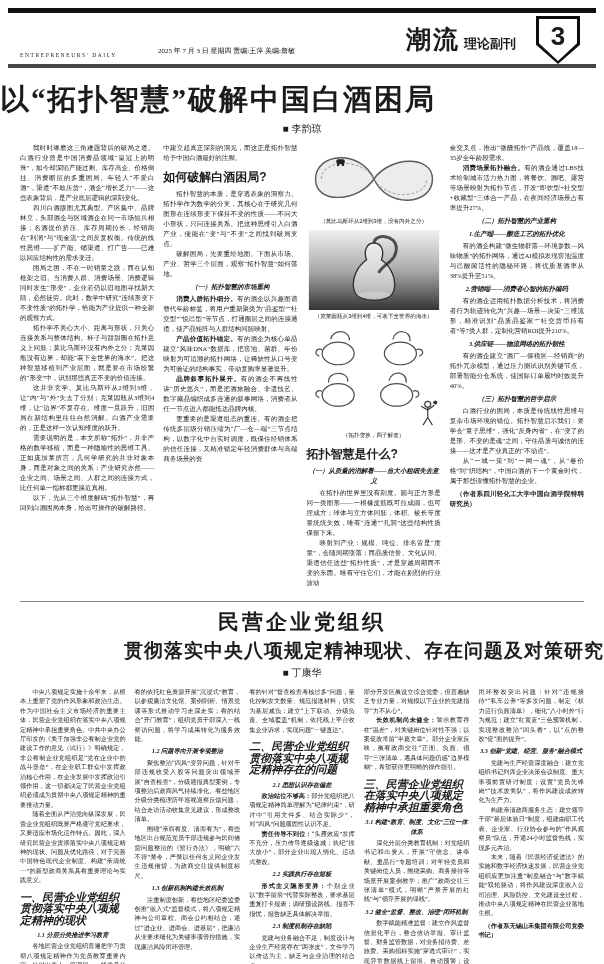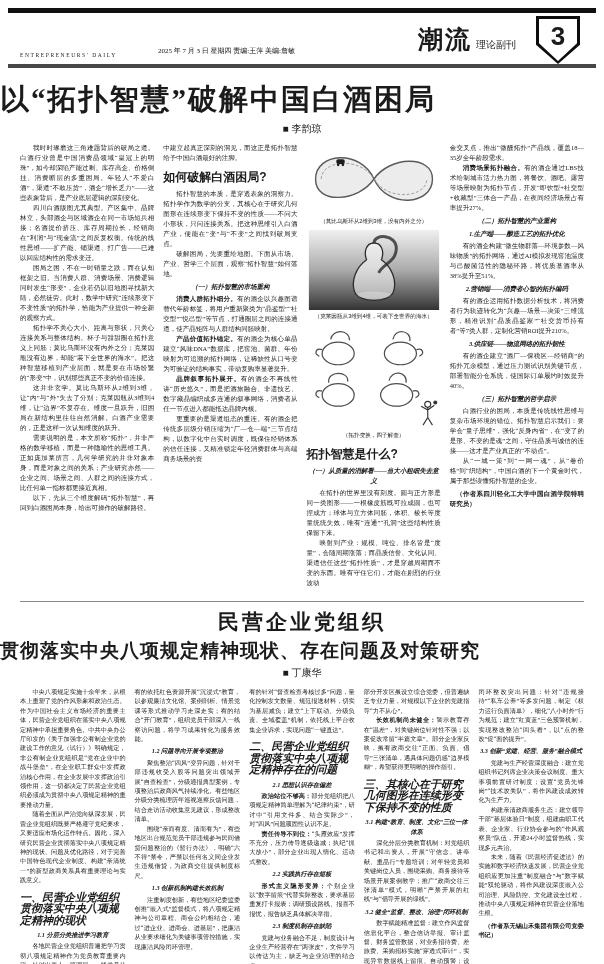--- a/index.html
+++ b/index.html
@@ -5,21 +5,21 @@
   html,body{margin:0;padding:0;background:#e9e9e9;}
   .page{width:604px;height:964px;background:#ffffff;margin:0 auto;position:relative;overflow:hidden;color:#1b1b1b;font-family:"Liberation Serif",serif;}
   .topbar{height:5px;background:#101010;margin:8px 8px 0 8px;}
   .header{margin:0 8px;padding:4px 10px 5px 10px;border-bottom:4px solid #474747;position:relative;height:42px;}
   .mast{position:absolute;left:12px;bottom:6px;}
   .mast-cn{font-size:21px;font-weight:bold;letter-spacing:2px;font-family:"DejaVu Serif",serif;line-height:22px;}
   .mast-en{font-size:5.5px;letter-spacing:1.6px;color:#222;}
   .dateline{position:absolute;left:150px;bottom:8px;font-size:7px;color:#111;white-space:nowrap;}
   .section-block{position:absolute;right:80px;bottom:8px;white-space:nowrap;}
   .section-cn{font-size:25px;font-weight:900;font-family:"Liberation Sans",sans-serif;letter-spacing:2px;}
-  .section-sub{font-size:10px;font-weight:normal;font-family:"Liberation Sans",sans-serif;margin-left:4px;}
+  .section-sub{font-size:13px;font-weight:bold;font-family:"Liberation Sans",sans-serif;margin-left:4px;}
   .badge{position:absolute;right:16px;bottom:0px;width:44px;height:48px;background:#0d0d0d;clip-path:polygon(0 0,100% 0,100% 60%,50% 100%,0 60%);display:flex;align-items:flex-start;justify-content:center;}
   .badge-in{margin-top:3px;width:38px;height:42px;background:#fff;clip-path:polygon(0 0,100% 0,100% 58%,50% 100%,0 58%);display:flex;align-items:center;justify-content:center;}
   .badge-in span{font-size:26px;font-weight:900;font-family:"Liberation Sans",sans-serif;margin-top:-8px;}
   .a1-title{font-size:29px;font-weight:900;letter-spacing:2px;margin:12px 0 2px 0;font-family:"Liberation Serif",serif;}
   .byline{text-align:center;font-size:10px;margin:2px 0 7px 0;font-family:"Liberation Sans",sans-serif;}
   .cols{display:flex;gap:9px;padding:0 20px;}
   .cols-top{height:452px;overflow:hidden;}
   .cols-top .col{font-size:6.5px;line-height:10px;}
   .cols-bottom{height:302px;overflow:hidden;margin-top:3px;}
   .cols-bottom .col{font-size:6.2px;line-height:9.4px;}
@@ -30,21 +30,21 @@
   .b-sub{text-align:center;font-weight:bold;font-style:italic;margin:3px 0 2px 0;text-indent:0;}
   .b-h{font-weight:900;font-family:"Liberation Sans",sans-serif;font-style:normal;text-align:left;text-indent:0;margin:7px 0 4px 0;}
   .a1 .b-h{font-size:12px;line-height:15px;}
   .a2 .b-h{font-size:11px;line-height:11.5px;font-style:italic;}
   .b-note{font-weight:bold;text-indent:1em;margin-top:3px;}
   .fig{margin:0 0 2px 0;text-align:center;}
   .fig svg{display:block;margin:0 auto;}
   .cap{font-size:5.6px;text-align:center;margin:1px 0 4px 0;font-family:"Liberation Sans",sans-serif;}
   .divider{border-top:1px solid #8a8a8a;margin:6px 20px 0 20px;}
   .a2-title1{text-align:center;font-size:21px;font-weight:900;font-family:"Liberation Sans",sans-serif;letter-spacing:3px;margin-top:6px;}
-  .a2-title2{text-align:left;font-size:19px;font-weight:900;font-family:"Liberation Sans",sans-serif;letter-spacing:1px;margin-top:2px;}
+  .a2-title2{text-align:right;font-size:19px;font-weight:900;font-family:"Liberation Sans",sans-serif;letter-spacing:1px;margin-top:2px;}
 </style>
 </head>
 <body>
 
 <div class="page">
   <div class="topbar"></div>
   <header class="header">
     <div class="mast">
       <div class="mast-en">ENTREPRENEURS' DAILY</div>
     </div>
@@ -187,21 +187,21 @@
             <div class="b-pb"><strong>政治站位不够高：</strong>部分党组织把八项规定精神简单理解为“纪律约束”，研讨中“引用文件多、结合实际少”，对“四风”问题顽固性认识不足。</div>
             <div class="b-pb"><strong>责任传导不到位：</strong>“头雁效应”发挥不充分，压力传导逐级递减；执纪“抓大放小”，部分企业出现人情化、运动式整改。</div>
             <div class="b-sub">2.2 实践执行存在短板</div>
             <div class="b-pb"><strong>形式主义隐形变异：</strong>个别企业以“数字留痕”代替实际整改，要求基层重复打卡报表；调研预设路线、报喜不报忧，报告缺乏具体解决举措。</div>
             <div class="b-sub">2.3 制度机制存在缺陷</div>
             <div class="b-p">党建与业务融合不足，制度设计与企业生产经营存在“两张皮”，文件学习以传达为主，缺乏与企业治理的结合点。</div>
           </div>
         <div class="col">
             <div class="b-pc">部分开发区虽设立综合党委，但普遍缺乏专业力量，对规模以下企业的党建指导“力不从心”。</div>
             <div class="b-pb"><strong>长效机制尚未健全：</strong>警示教育存在“温差”，对关键岗位针对性不强；以案促改常留“半篇文章”。部分企业家反映，虽有政商交往“正面、负面、倡导”三张清单，遇具体问题仍感“边界模糊”，希望获得更明晰的操作指引。</div>
-            <div class="b-h">三、其核心在于研究几何图形在连续形变下保持不变的性质</div>
+            <div class="b-h">三、民营企业党组织在落实中央八项规定精神中承担重要角色</div>
             <div class="b-sub">3.1 构建“教育、制度、文化”三位一体体系</div>
             <div class="b-p">深化分层分类教育机制：对党组织书记和出资人，开展“守信念、讲奉献、重品行”专题培训；对年轻党员和关键岗位人员，围绕采购、商务接待等场景开展案例教学；推广“政商交往三张清单”模式，明晰“严禁开展的红线”与“倡导开展的绿线”。</div>
             <div class="b-sub">3.2 健全“监督、整改、治理”闭环机制</div>
             <div class="b-p">数字赋能精准监督：建立作风监督信息化平台，整合信访举报、审计监督、财务监管数据，对业务招待费、差旅费、采购招标实施“穿透式审计”，实现异常数据线上留痕、自动预警；设立“基层减负监测点”。</div>
           </div>
         <div class="col">
             <div class="b-pc">闭环整改突出问题：针对“违规接待”“私车公养”等多发问题，制定《权力运行负面清单》，细化“八小时外”行为规范；建立“红黄蓝”三色预警机制，实现整改整治“回头看”，以“点的整改”促“面的提升”。</div>
             <div class="b-sub">3.3 创新“党建、经营、服务”融合模式</div>
             <div class="b-p">党建与生产经营深度融合：建立党组织书记列席企业决策会议制度、重大事项前置研讨制度；设置“党员先锋岗”“技术攻关队”，将作风建设成效转化为生产力。</div>
             <div class="b-p">构建亲清政商服务生态：建立领导干部“基层体验日”制度，组建由职工代表、企业家、行业协会参与的“作风观察员”队伍，开通24小时监督热线，实现多元共治。</div>

